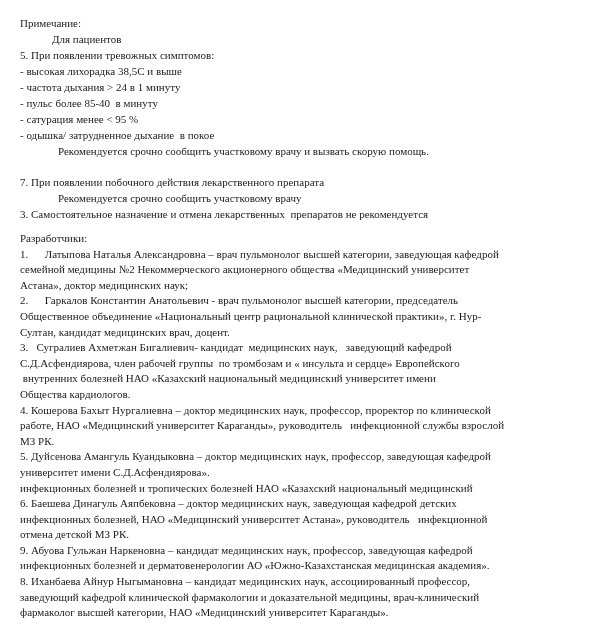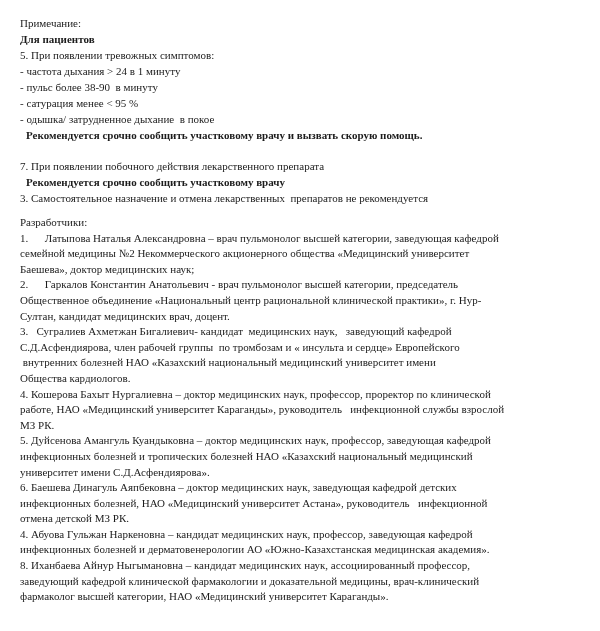--- a/index.html
+++ b/index.html
@@ -9,53 +9,54 @@
     box-sizing:border-box;
     background:#ffffff;
     padding:15px 8px 0 20px;
     font-family:"Liberation Serif","DejaVu Serif",serif;
     font-size:11px;
     color:#1c1c1c;
     overflow:hidden;
   }
   .line{white-space:pre-wrap;line-height:16px;}
   .devs .line{line-height:15.6px;}
-  .bold{font-weight:bold;}
+  .bold{font-weight:normal;margin-left:32px;}
   .warning{padding-left:6px;}
   .gap-lg{height:15px;}
   .gap-md{height:9px;}
 </style>
 </head>
 <body>
 
 <div class="page">
 
   <section class="note">
     <div class="line">Примечание:</div>
     <div class="line bold">Для пациентов</div>
     <div class="line">5. При появлении тревожных симптомов:</div>
+    <div class="line">- высокая лихорадка 38,5С и выше</div>
     <div class="line">- частота дыхания &gt; 24 в 1 минуту</div>
-    <div class="line">- пульс более 38-90  в минуту</div>
+    <div class="line">- пульс более 85-40  в минуту</div>
     <div class="line">- сатурация менее &lt; 95 %</div>
     <div class="line">- одышка/ затрудненное дыхание  в покое</div>
     <div class="line bold warning">Рекомендуется срочно сообщить участковому врачу и вызвать скорую помощь.</div>
     <div class="gap-lg"></div>
     <div class="line">7. При появлении побочного действия лекарственного препарата</div>
     <div class="line bold warning">Рекомендуется срочно сообщить участковому врачу</div>
     <div class="line">3. Самостоятельное назначение и отмена лекарственных  препаратов не рекомендуется</div>
     <div class="gap-md"></div>
   </section>
 
   <section class="devs">
     <div class="line">Разработчики:</div>
 
     <div>
       <div class="line">1.      Латыпова Наталья Александровна – врач пульмонолог высшей категории, заведующая кафедрой</div>
       <div class="line">семейной медицины №2 Некоммерческого акционерного общества «Медицинский университет</div>
-      <div class="line">Баешева», доктор медицинских наук;</div>
+      <div class="line">Астана», доктор медицинских наук;</div>
     </div>
 
     <div>
       <div class="line">2.      Гаркалов Константин Анатольевич - врач пульмонолог высшей категории, председатель</div>
       <div class="line">Общественное объединение «Национальный центр рациональной клинической практики», г. Нур-</div>
       <div class="line">Султан, кандидат медицинских врач, доцент.</div>
     </div>
 
     <div>
       <div class="line">3.   Сугралиев Ахметжан Бигалиевич- кандидат  медицинских наук,   заведующий кафедрой</div>
@@ -65,32 +66,32 @@
     </div>
 
     <div>
       <div class="line">4. Кошерова Бахыт Нургалиевна – доктор медицинских наук, профессор, проректор по клинической</div>
       <div class="line">работе, НАО «Медицинский университет Караганды», руководитель   инфекционной службы взрослой</div>
       <div class="line">МЗ РК.</div>
     </div>
 
     <div>
       <div class="line">5. Дуйсенова Амангуль Куандыковна – доктор медицинских наук, профессор, заведующая кафедрой</div>
+      <div class="line">университет имени С.Д.Асфендиярова».</div>
       <div class="line">инфекционных болезней и тропических болезней НАО «Казахский национальный медицинский</div>
-      <div class="line">университет имени С.Д.Асфендиярова».</div>
     </div>
 
     <div>
       <div class="line">6. Баешева Динагуль Аяпбековна – доктор медицинских наук, заведующая кафедрой детских</div>
       <div class="line">инфекционных болезней, НАО «Медицинский университет Астана», руководитель   инфекционной</div>
       <div class="line">отмена детской МЗ РК.</div>
     </div>
 
     <div>
-      <div class="line">4. Абуова Гульжан Наркеновна – кандидат медицинских наук, профессор, заведующая кафедрой</div>
+      <div class="line">9. Абуова Гульжан Наркеновна – кандидат медицинских наук, профессор, заведующая кафедрой</div>
       <div class="line">инфекционных болезней и дерматовенерологии АО «Южно-Казахстанская медицинская академия».</div>
     </div>
 
     <div>
       <div class="line">8. Иханбаева Айнур Ныгымановна – кандидат медицинских наук, ассоциированный профессор,</div>
       <div class="line">заведующий кафедрой клинической фармакологии и доказательной медицины, врач-клинический</div>
       <div class="line">фармаколог высшей категории, НАО «Медицинский университет Караганды».</div>
     </div>
   </section>
 

